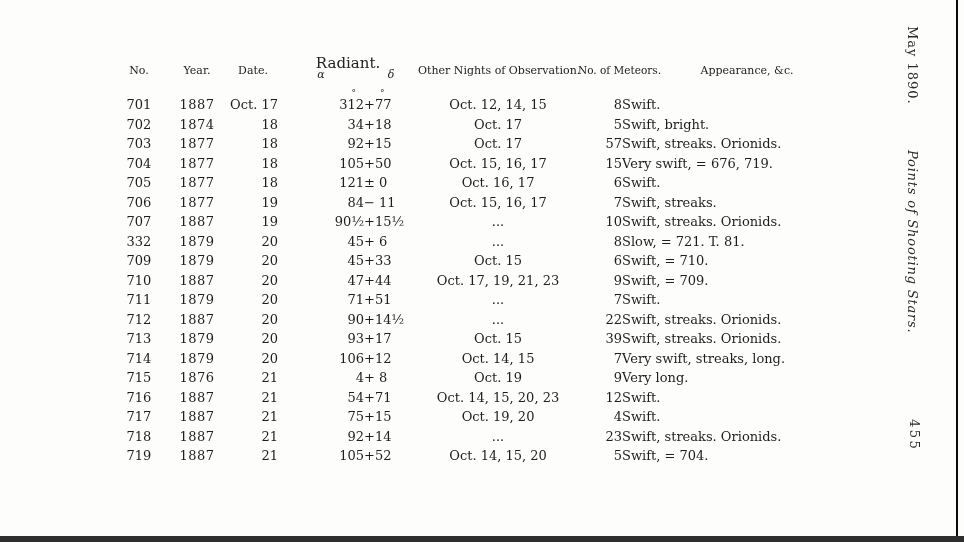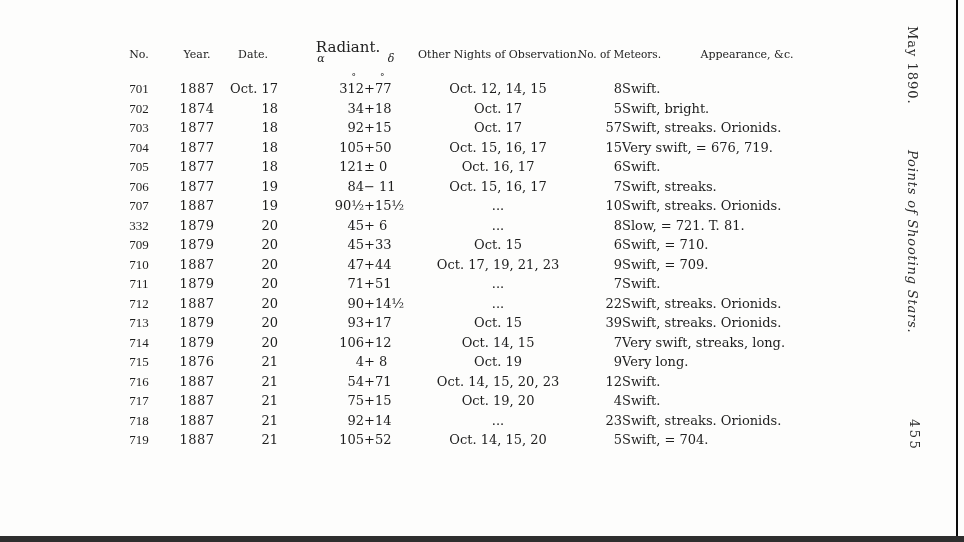--- a/index.html
+++ b/index.html
@@ -11,35 +11,35 @@
     overflow: hidden;
   }
   .page { position: relative; width: 964px; height: 542px; background: #fdfdfc; }
 
   
   .right-rule { position: absolute; left: 956px; top: 0; width: 2px; height: 542px; background: #0a0a0a; }
   .bottom-bar { position: absolute; left: 0; top: 536px; width: 964px; height: 6px; background: #2e2e2e; }
 
   
   table.obs {
-    position: absolute; left: 112px; top: 42px;
+    position: absolute; left: 112px; top: 58px;
     border-collapse: collapse; table-layout: fixed; width: 760px;
   }
   table.obs th, table.obs td { margin: 0; padding: 0; white-space: nowrap; font-weight: normal; }
 
   thead th { font-size: 11px; line-height: 13px; color: #222; text-align: center; vertical-align: middle; }
   th.h-radiant { font-size: 15px; line-height: 11px; padding-top: 2px; vertical-align: bottom; }
   tr.greek th { font-size: 11px; font-style: italic; line-height: 12px; height: 14px; vertical-align: top; }
   th.h-meteors { font-size: 10.5px; line-height: 11px; white-space: normal; }
   th.h-nights { font-size: 11px; }
 
   tbody td { font-size: 13px; height: 19.5px; line-height: 19.5px; vertical-align: bottom; }
   tbody tr:first-child td { padding-top: 12px; }
 
-  td.c-no   { text-align: center; font-family: Liberation Serif, serif; }
+  td.c-no   { text-align: center; }
   td.c-year { text-align: center; letter-spacing: 0.5px; }
   td.c-date { text-align: right; padding-right: 4px; }
   td.c-ra   { text-align: right; padding-right: 8px; }
   td.c-dec  { text-align: left; padding-left: 16px; }
   td.c-nights { text-align: center; }
   td.c-met  { text-align: right; padding-right: 20px; }
   td.c-app  { text-align: left; padding-left: 33px; }
 
   .degwrap { position: relative; }
   .deg { position: absolute; top: -8px; left: 50%; font-size: 9px; line-height: 9px; letter-spacing: 0; }

